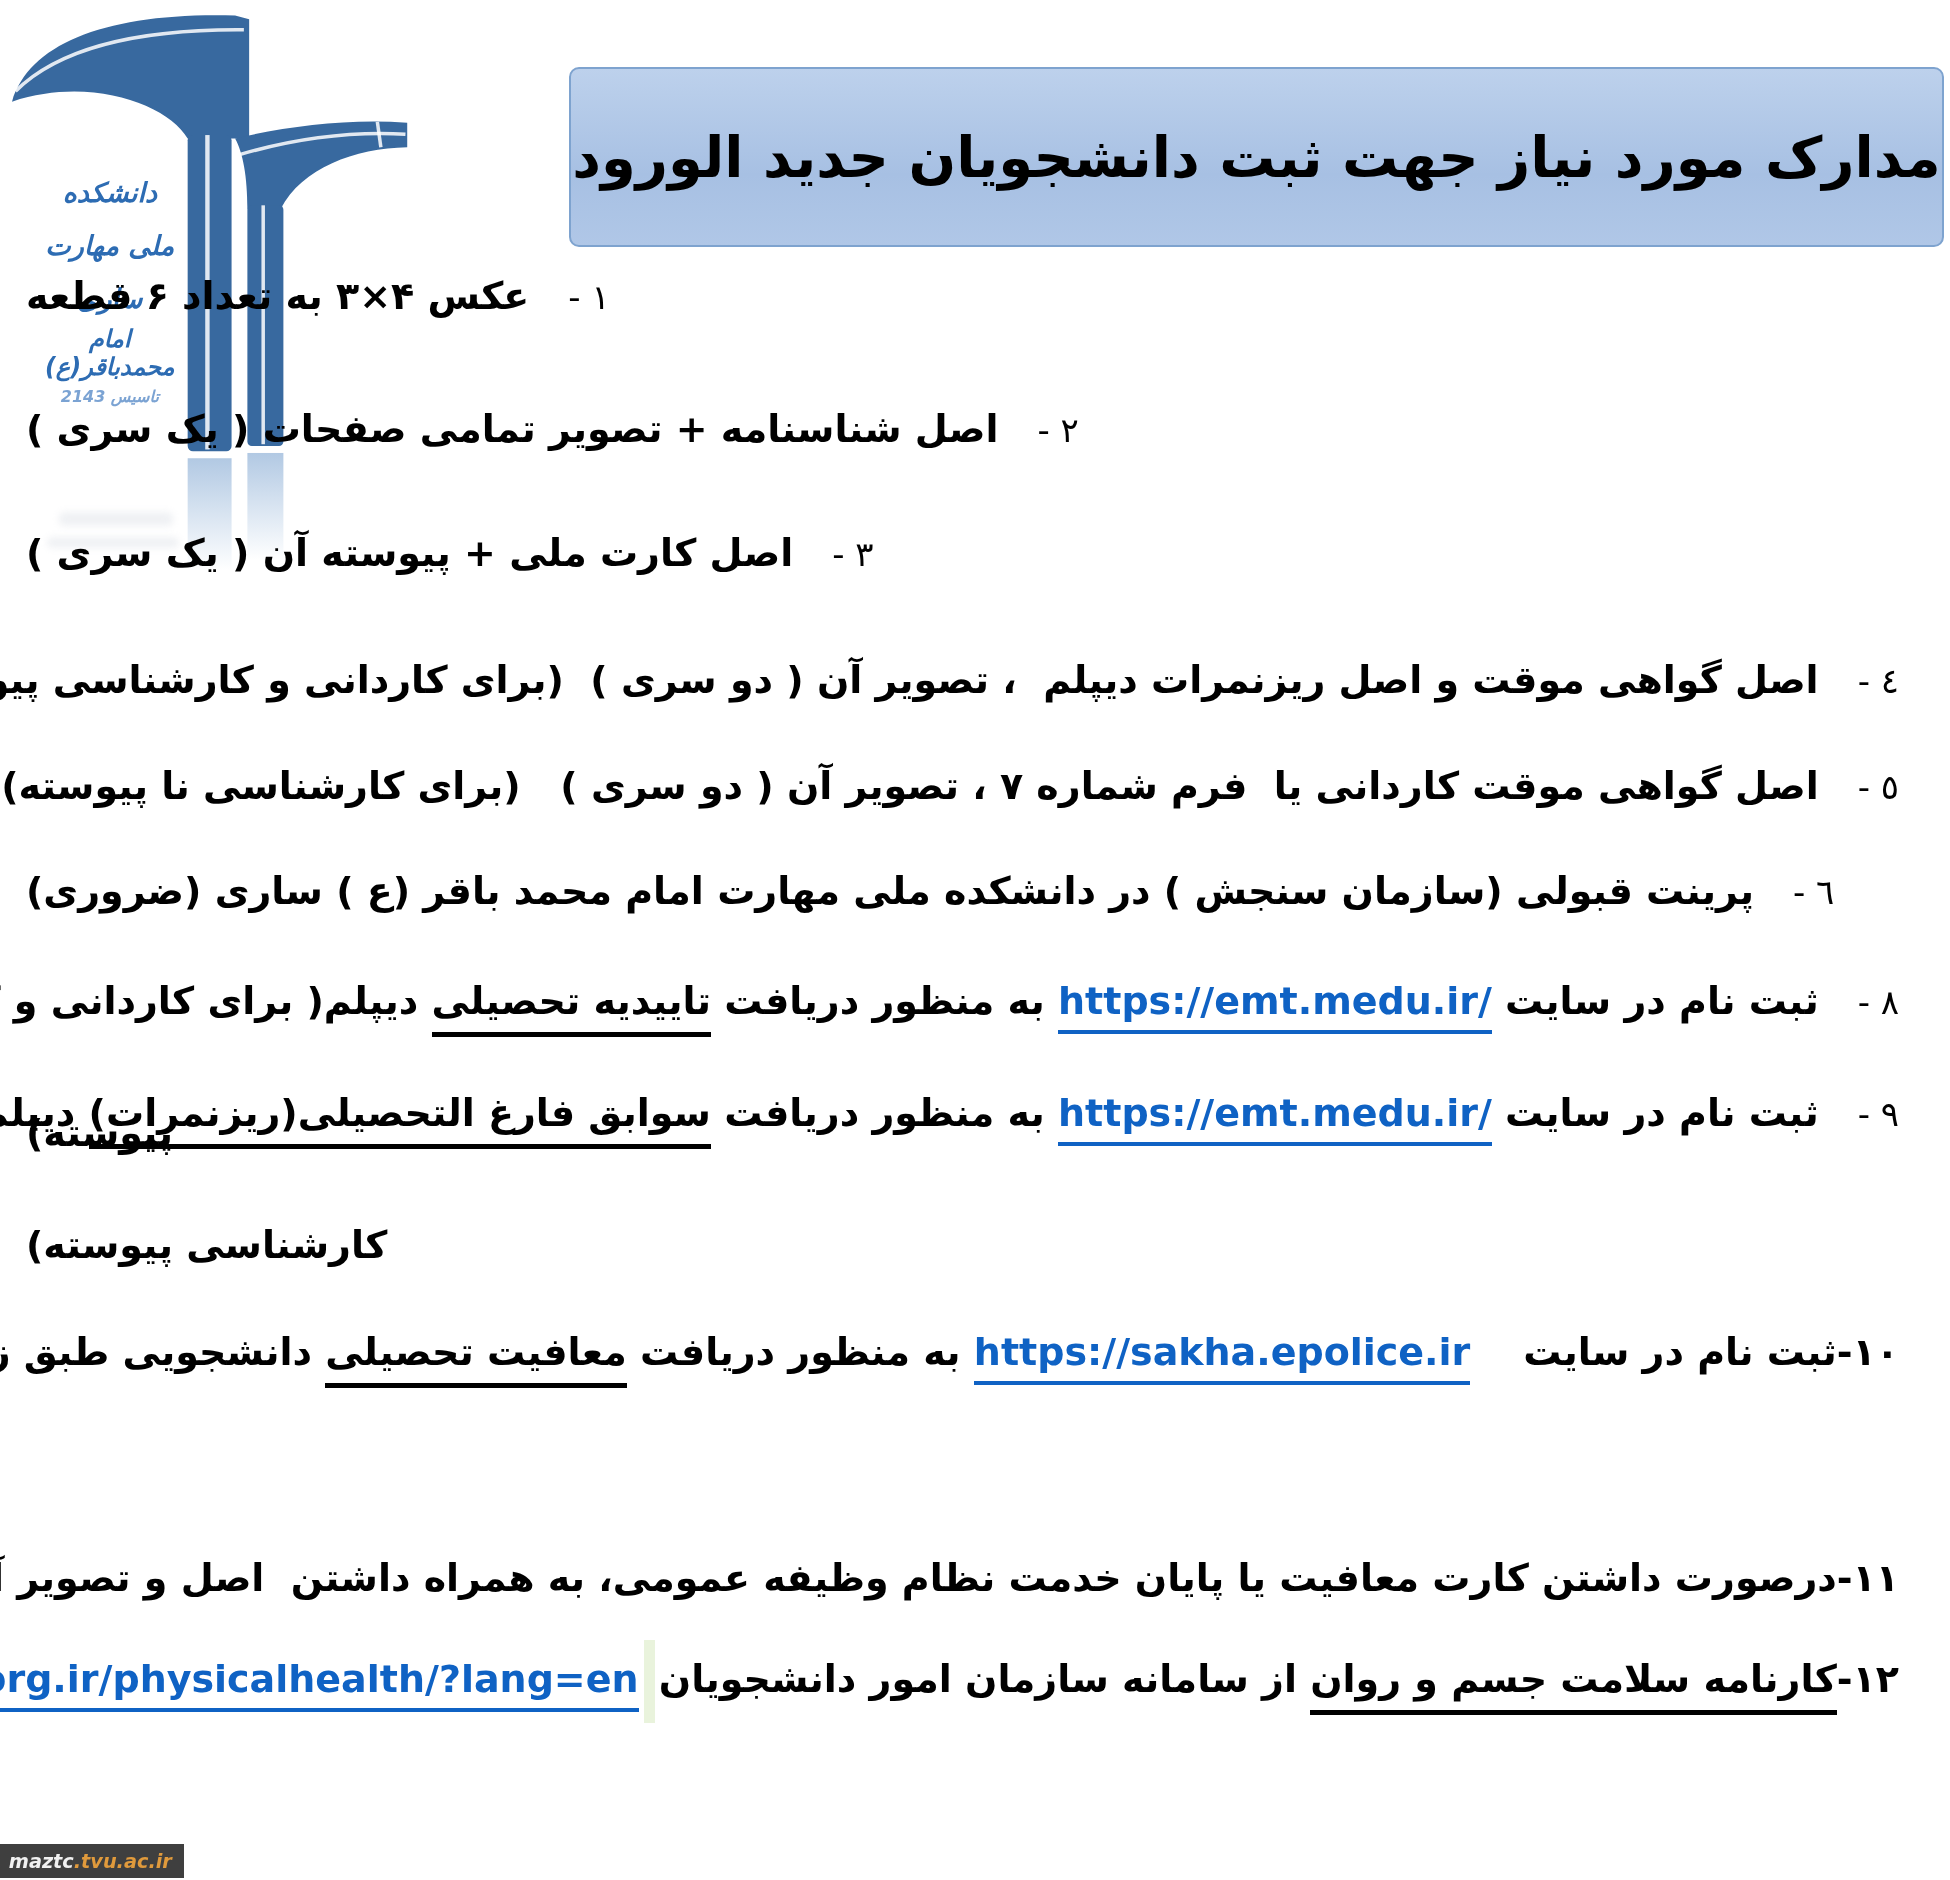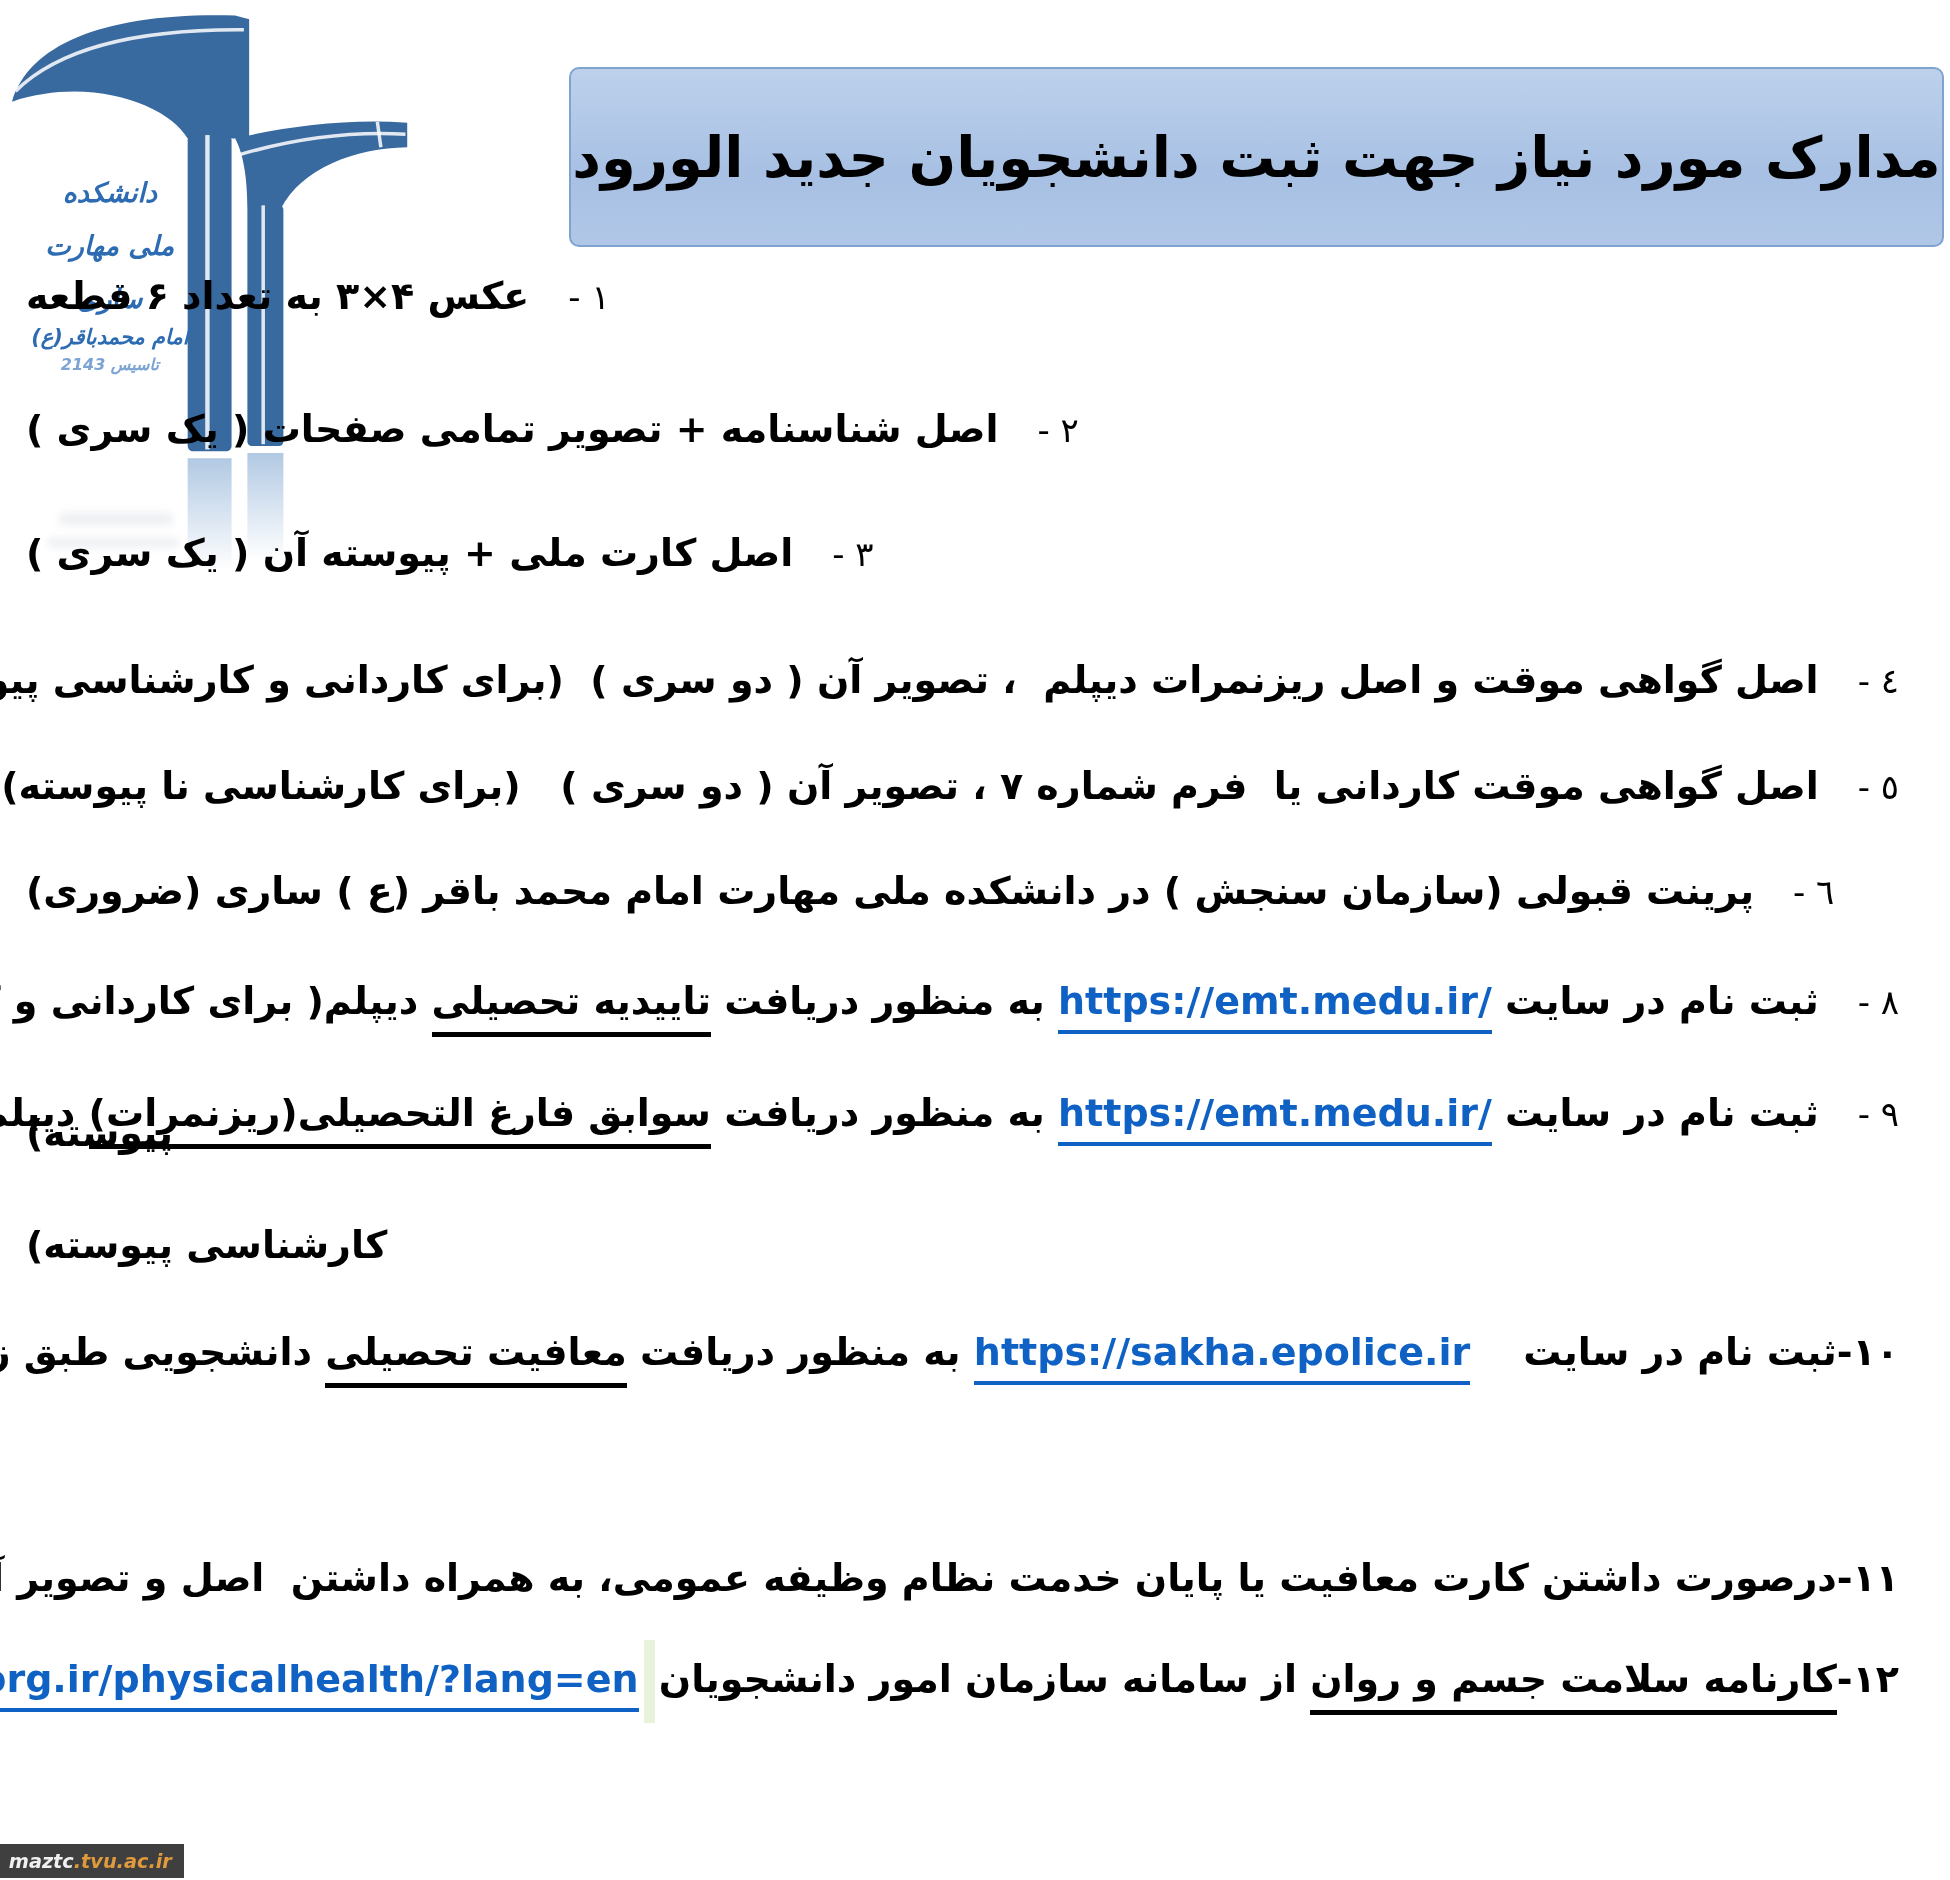--- a/index.html
+++ b/index.html
@@ -33,21 +33,21 @@
   .seam{stroke:#ffffff;stroke-width:4;fill:none;opacity:.85;}
   .logo-text{
     position:absolute;left:23px;top:172px;width:163px;
     display:flex;flex-direction:column;align-items:center;
     direction:rtl;text-align:center;color:var(--logo-text-blue);
     font-weight:bold;
     font-style:italic;
   }
   .logo-l1,.logo-l2,.logo-l3{font-size:27px;margin-bottom:22px;}
   .logo-l3{margin-bottom:10.5px;}
-  .logo-l4{font-size:21px;margin-bottom:6.1px;}
+  .logo-l4{font-size:24px;margin-bottom:6.1px;}
   .logo-l5{font-size:16px;color:var(--logo-year-blue);}
   .logo-refl-blob{
     position:absolute;background:#aab4c4;opacity:.18;filter:blur(3.5px);border-radius:5.3px;
   }
 
   
   .banner{
     position:absolute;left:569px;top:67px;width:1375px;height:180px;
     border:2.6px solid var(--banner-border);
     border-radius:10px;

